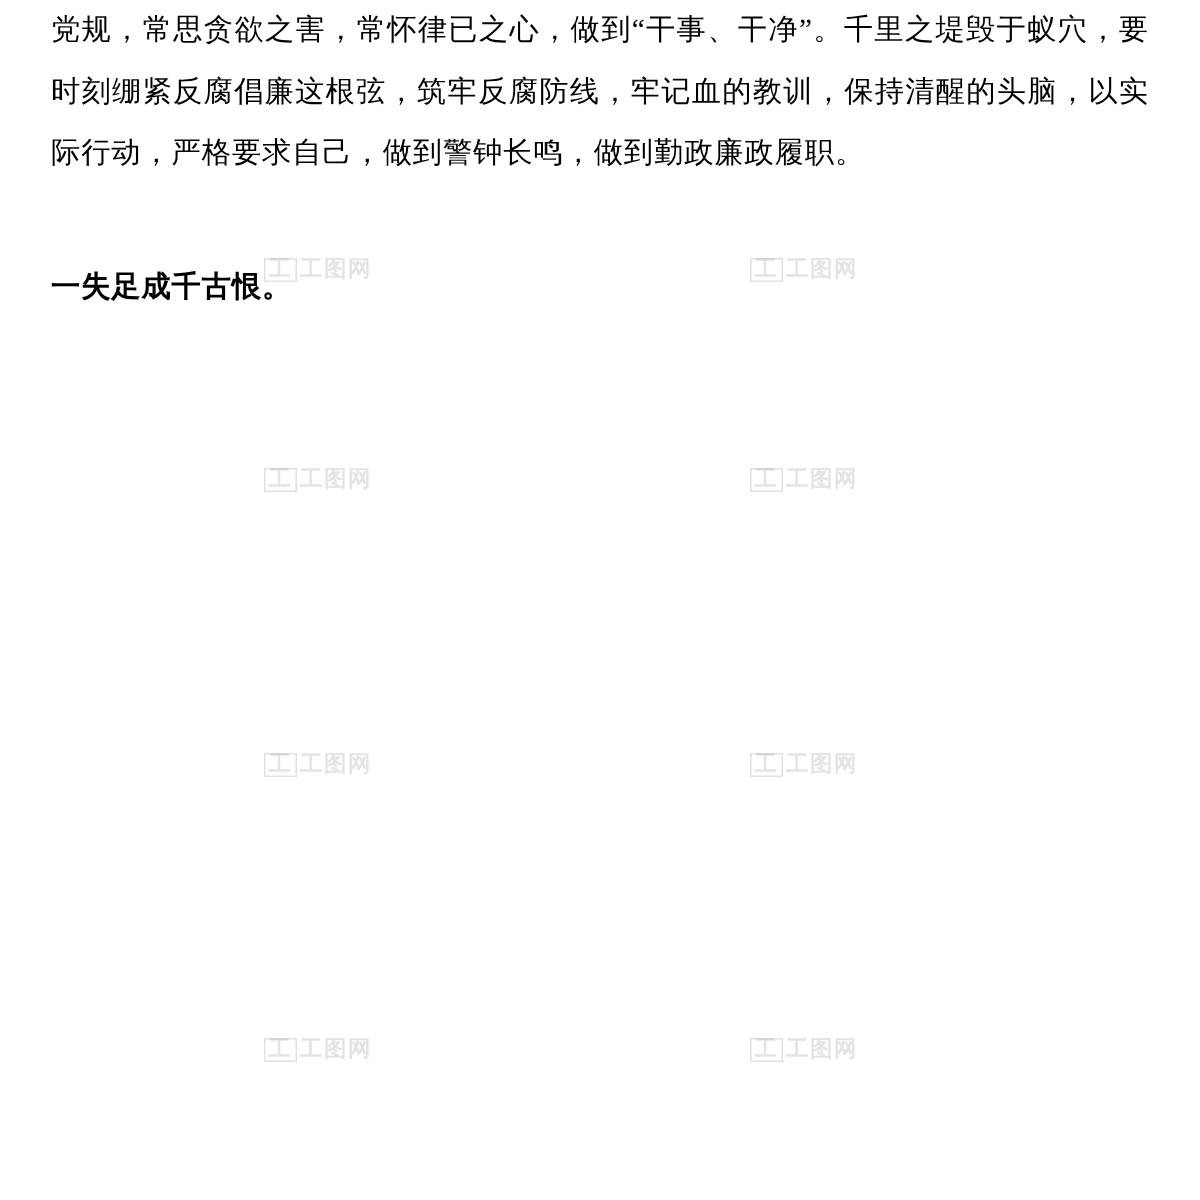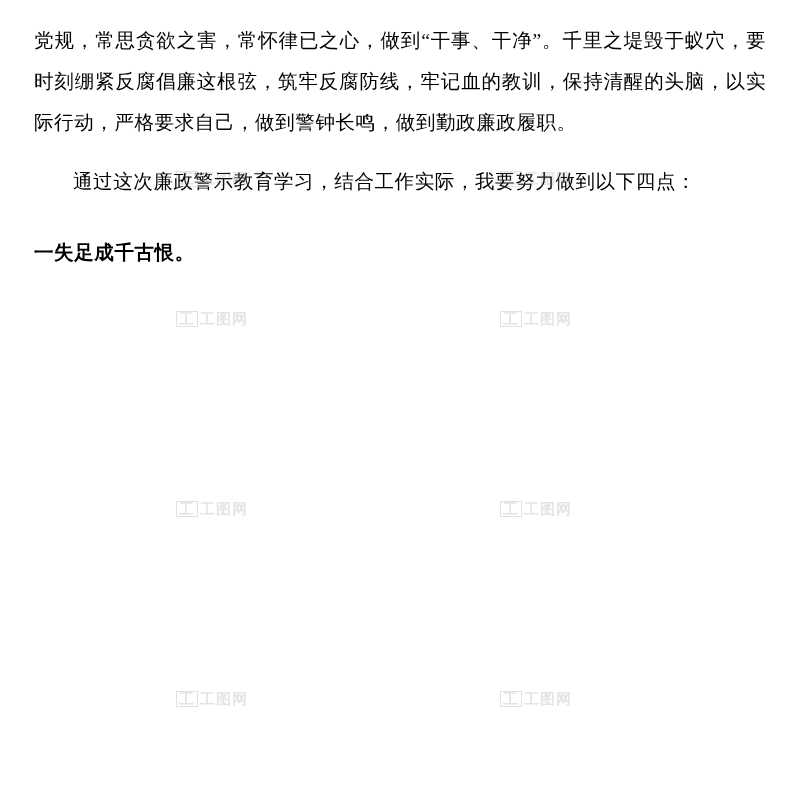--- a/index.html
+++ b/index.html
@@ -13,21 +13,21 @@
     font-family: "Liberation Serif", "DejaVu Serif", serif;
     color: #000000;
     overflow: hidden;
     position: relative;
   }
   .page {
     position: relative;
     width: 800px;
     height: 800px;
     box-sizing: border-box;
-    padding: 20px 34px 0 34px;
+    padding: 0 34px 0 34px;
     overflow: hidden;
   }
   .para {
     font-size: 19.5px;
     line-height: 41px;
     letter-spacing: 0.6px;
     text-align: justify;
     text-justify: inter-ideograph;
     margin: 0;
     word-break: break-all;
@@ -68,21 +68,20 @@
 </style>
 </head>
 <body>
 
 <div class="page">
 
   <p class="para">党规，常思贪欲之害，常怀律已之心，做到“干事、干净”。千里之堤毁于蚁穴，要时刻绷紧反腐倡廉这根弦，筑牢反腐防线，牢记血的教训，保持清醒的头脑，以实际行动，严格要求自己，做到警钟长鸣，做到勤政廉政履职。</p>
 
   <div class="gap-sm"></div>
 
-  <p class="para indent">通过这次廉政警示教育学习，结合工作实际，我要努力做到以下四点：</p>
 
   <div class="gap-md"></div>
 
   <p class="bold-head">一失足成千古恨。</p>
 
   <div class="gap-lg"></div>
 
 
   <div class="gap-sm"></div>
 

